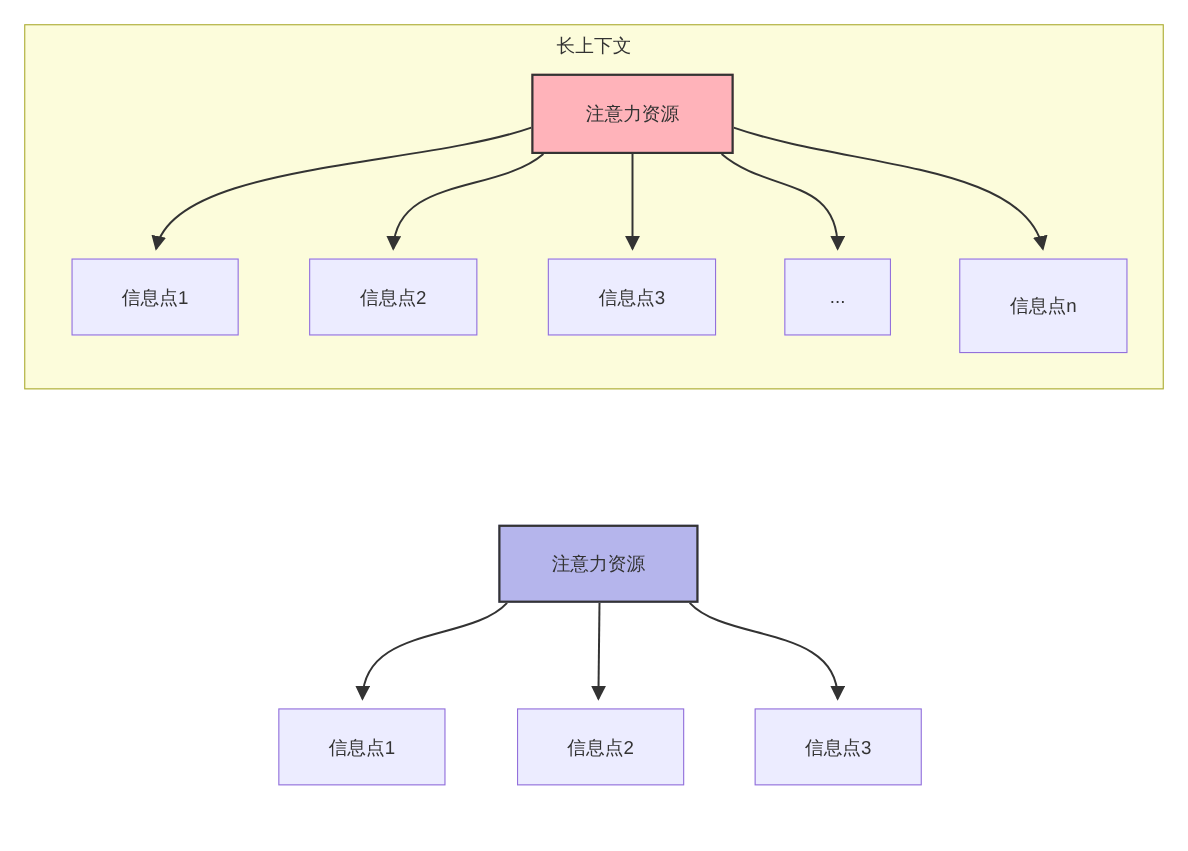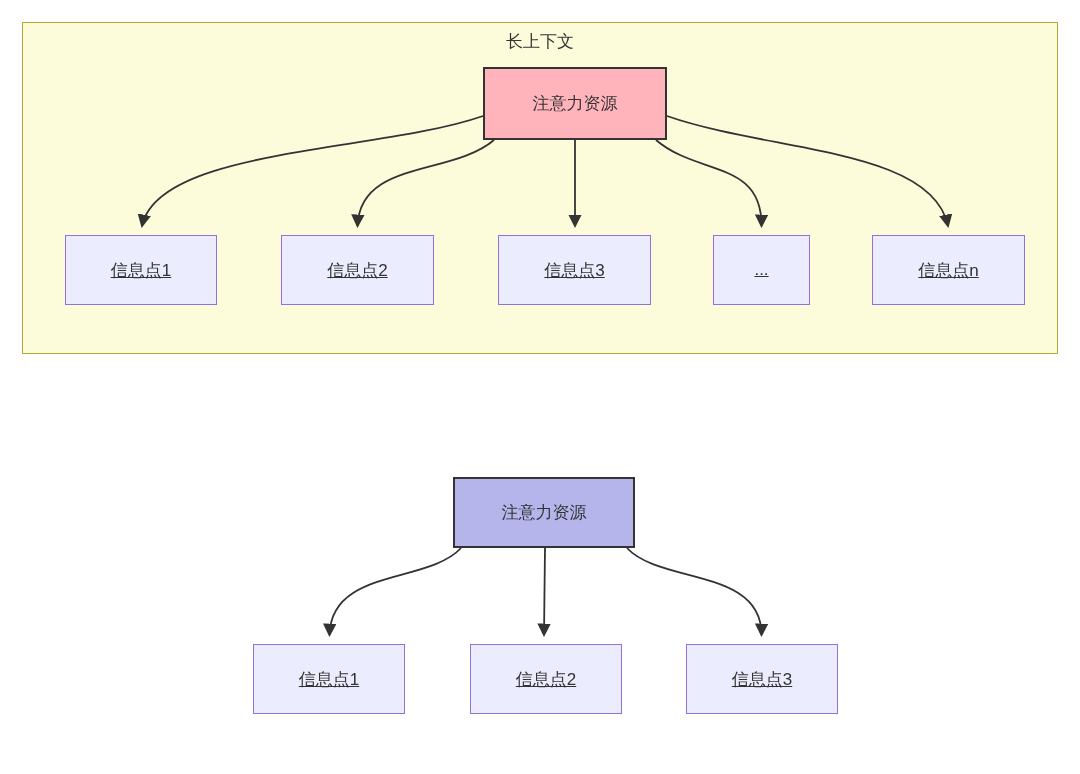--- a/index.html
+++ b/index.html
@@ -48,21 +48,20 @@
   }
   .attention-long {
     background: var(--attention-long-fill, #ffb3ba);
   }
   .attention-short {
     background: var(--attention-short-fill, #b5b5ec);
   }
   .info-node {
     background: var(--node-fill, #ececff);
     border: 1.4px solid var(--node-border, #9370db);
-    text-decoration: underline;
   }
   svg.edges {
     position: absolute;
     left: 0;
     top: 0;
     width: 1080px;
     height: 774px;
     z-index: 1;
   }
   svg.edges path.edge {
@@ -107,21 +106,21 @@
   </div>
   <div class="node info-node" style="left:281px; top:235px; width:153px; height:70px;">
     <span>信息点2</span>
   </div>
   <div class="node info-node" style="left:498px; top:235px; width:153px; height:70px;">
     <span>信息点3</span>
   </div>
   <div class="node info-node" style="left:713px; top:235px; width:97px; height:70px;">
     <span>...</span>
   </div>
-  <div class="node info-node" style="left:872px; top:235px; width:153px; height:70px;">
+  <div class="node info-node" style="left:872px; top:235px; width:153px; height:86px;">
     <span>信息点n</span>
   </div>
 
 
   <div class="node attention-node attention-short" style="left:453px; top:477px; width:182px; height:71px;">
     <span>注意力资源</span>
   </div>
 
   <div class="node info-node" style="left:253px; top:644px; width:152px; height:70px;">
     <span>信息点1</span>

